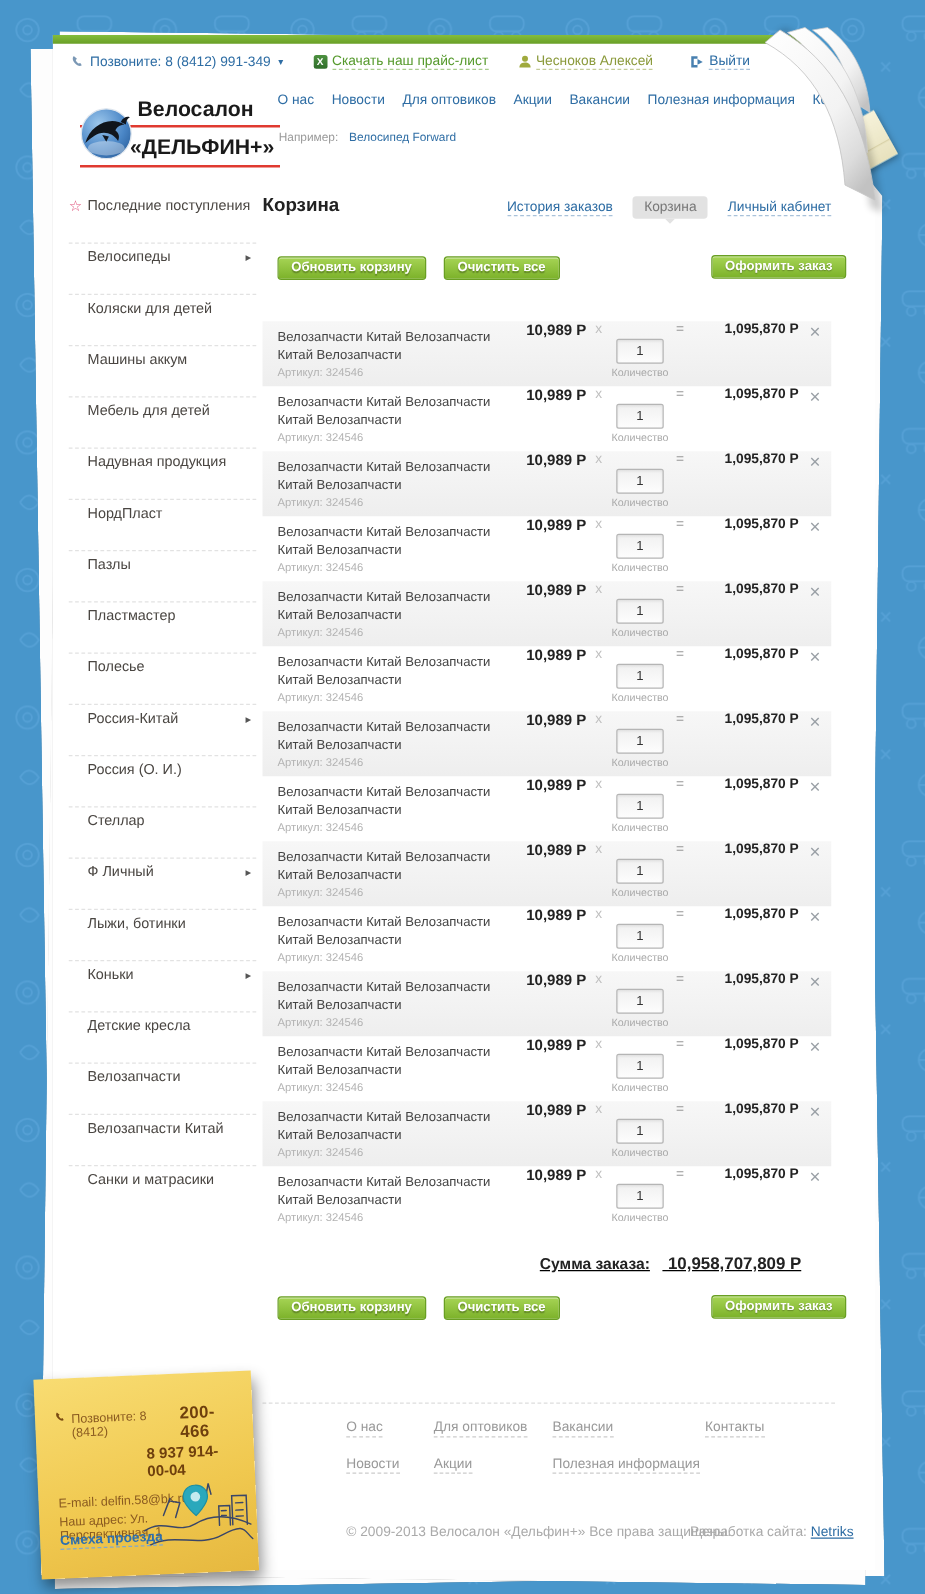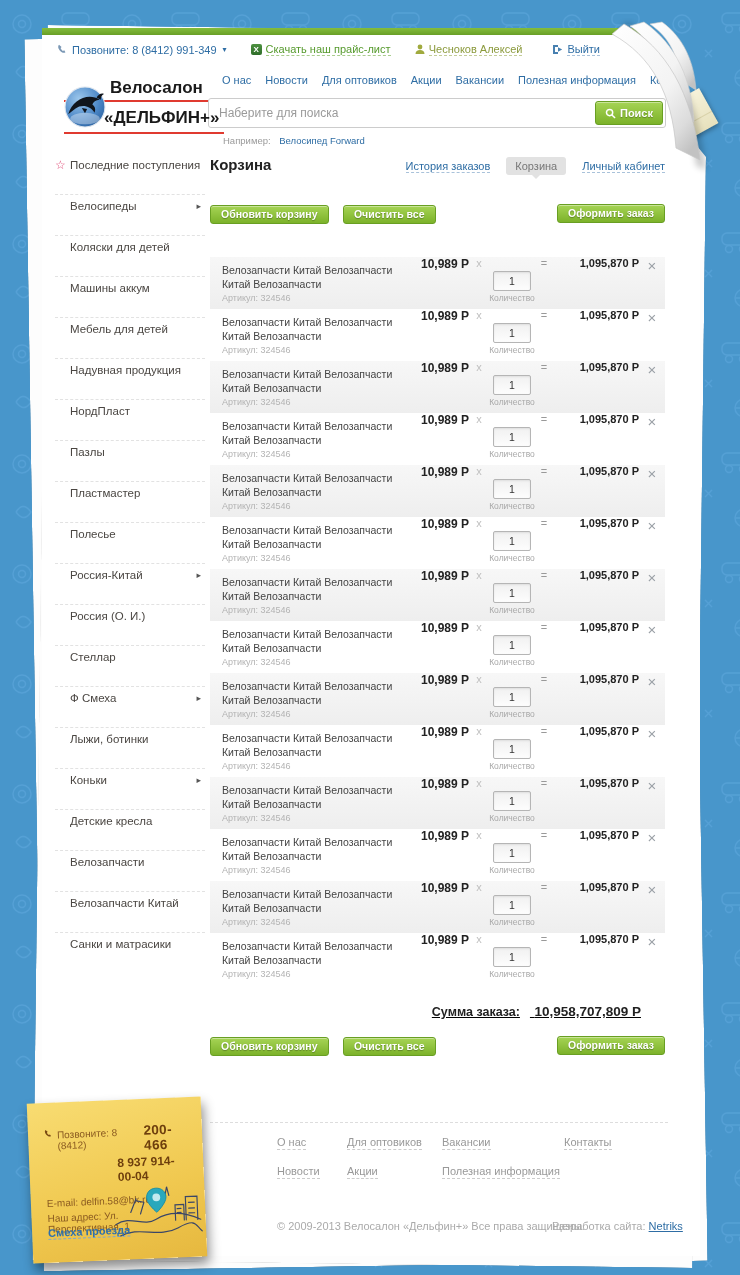--- a/index.html
+++ b/index.html
@@ -73,21 +73,21 @@
   .tab{font-size:11px;color:#2e6da4;text-decoration:none;cursor:pointer;
     border-bottom:1px dashed #a9c2da;}
   .tab.active{background:#e2e2e2;border:none;border-radius:3px;padding:3px 9px;color:#777;
     position:relative;}
   .tab.active:after{content:"";position:absolute;left:50%;bottom:-4px;margin-left:-4px;
     border:4px solid transparent;border-top:4px solid #e2e2e2;border-bottom:none;}
   .btn-green{display:inline-block;height:17px;line-height:17px;padding:0 10px;
     background:linear-gradient(#a6d455,#7cb22a);border:1px solid #699f23;border-radius:3px;
     color:#fff;font-size:10.5px;font-weight:bold;cursor:pointer;
     text-shadow:0 1px 1px rgba(0,0,0,.3);box-shadow:inset 0 1px 0 rgba(255,255,255,.4);}
-  .actions{position:absolute;left:0;width:455px;}
+  .actions{position:absolute;left:12px;width:455px;}
   .actions-top{top:176px;} .actions-bottom{top:1008px;}
   .actions .btn-clear{margin-left:10px;}
   .actions .btn-checkout{float:right;}
   
   .cart-rows{position:absolute;left:0;top:229px;width:455px;}
   .cart-row{display:flex;height:52px;box-sizing:border-box;padding-left:12px;}
   .cart-row:nth-of-type(odd){background:linear-gradient(#f7f7f7,#eeeeee);}
   .ci-info{width:182px;padding-top:7px;}
   .ci-name{font-size:10.5px;line-height:1.3;color:#444;}
   .ci-sku{font-size:9px;color:#b3b3b3;margin-top:2px;}
@@ -214,30 +214,20 @@
   <a class="nav-link">О нас</a>
       <a class="nav-link">Новости</a>
       <a class="nav-link">Для оптовиков</a>
       <a class="nav-link">Акции</a>
       <a class="nav-link">Вакансии</a>
       <a class="nav-link">Полезная информация</a>
       <a class="nav-link">Контакты</a>
     </nav>
 
   <div class="search-area">
-    <div class="search-box">
-      <input class="search-input" placeholder="Наберите для поиска" style="">
-      <button class="search-btn">
-        <svg width="11" height="11" viewBox="0 0 12 12">
-          <circle cx="5" cy="5" r="3.4" fill="none" stroke="#fff" stroke-width="1.6"></circle>
-          <path d="M7.6 7.6 L11 11" stroke="#fff" stroke-width="1.6"></path>
-        </svg>
-        <span>Поиск</span>
-      </button>
-    </div>
     <div class="example">
       <span>Например:</span>
       <a>Велосипед Forward</a>
     </div>
   </div>
 
   <aside class="sidebar">
 
   <div class="side-item starred">
         <span class="star">☆</span>
@@ -299,21 +289,21 @@
         <span>Россия (О. И.)</span>
         
       </div>
       <div class="side-item">
         
         <span>Стеллар</span>
         
       </div>
       <div class="side-item arrow">
         
-        <span>Ф Смеха</span>
+        <span>Ф Личный</span>
         <span class="arr">▸</span>
       </div>
       <div class="side-item">
         
         <span>Лыжи, ботинки</span>
         
       </div>
       <div class="side-item arrow">
         
         <span>Коньки</span>

